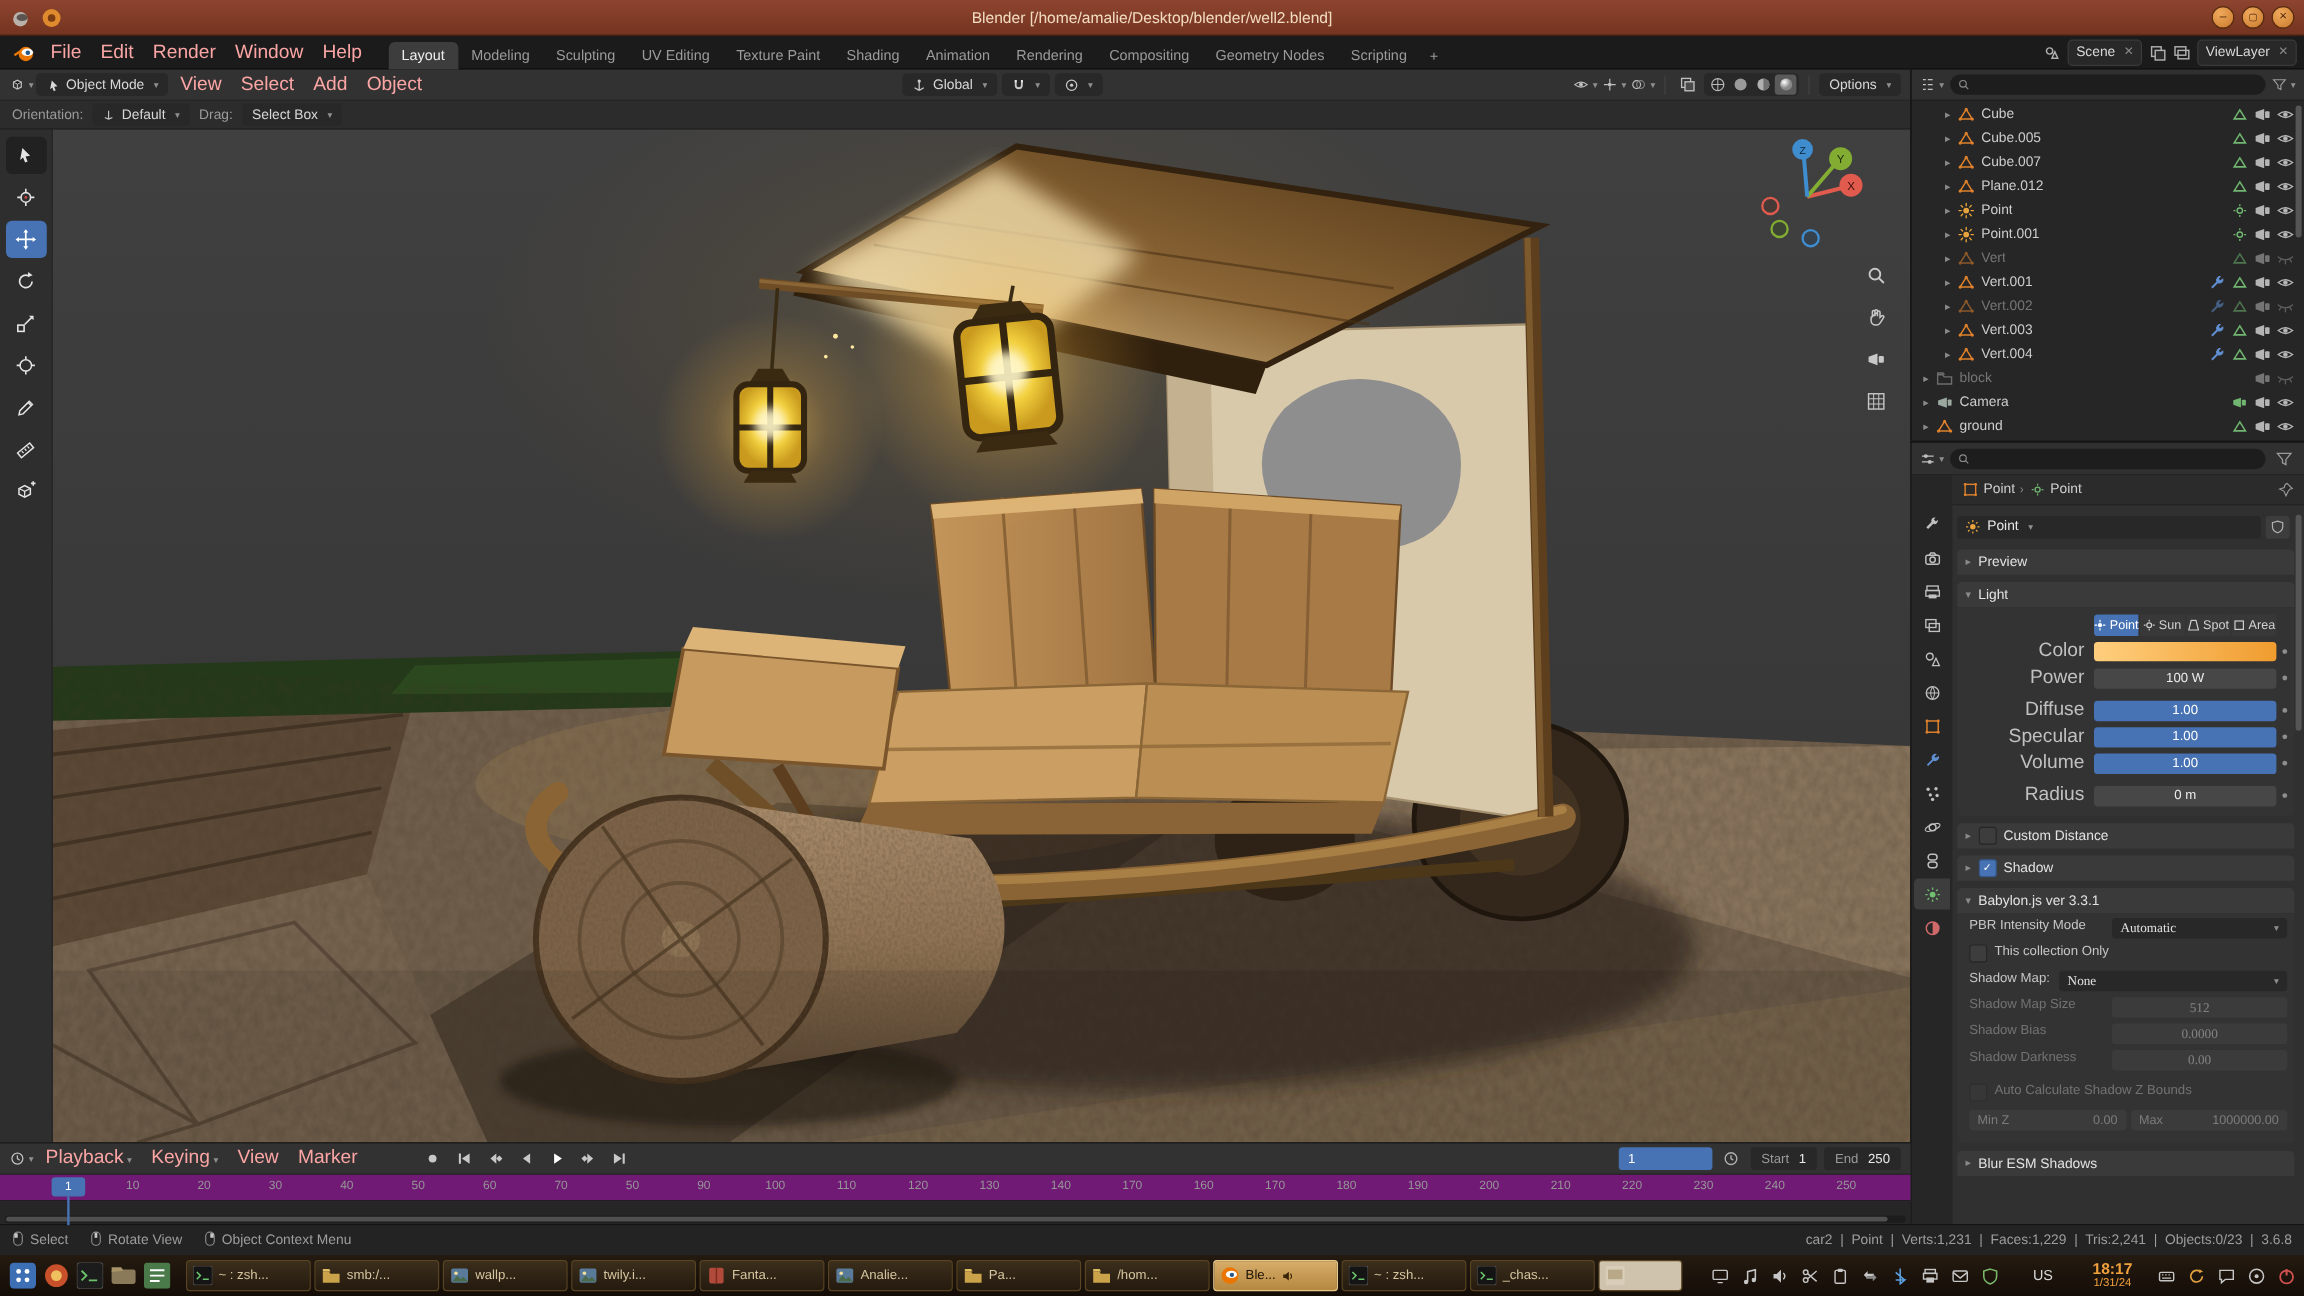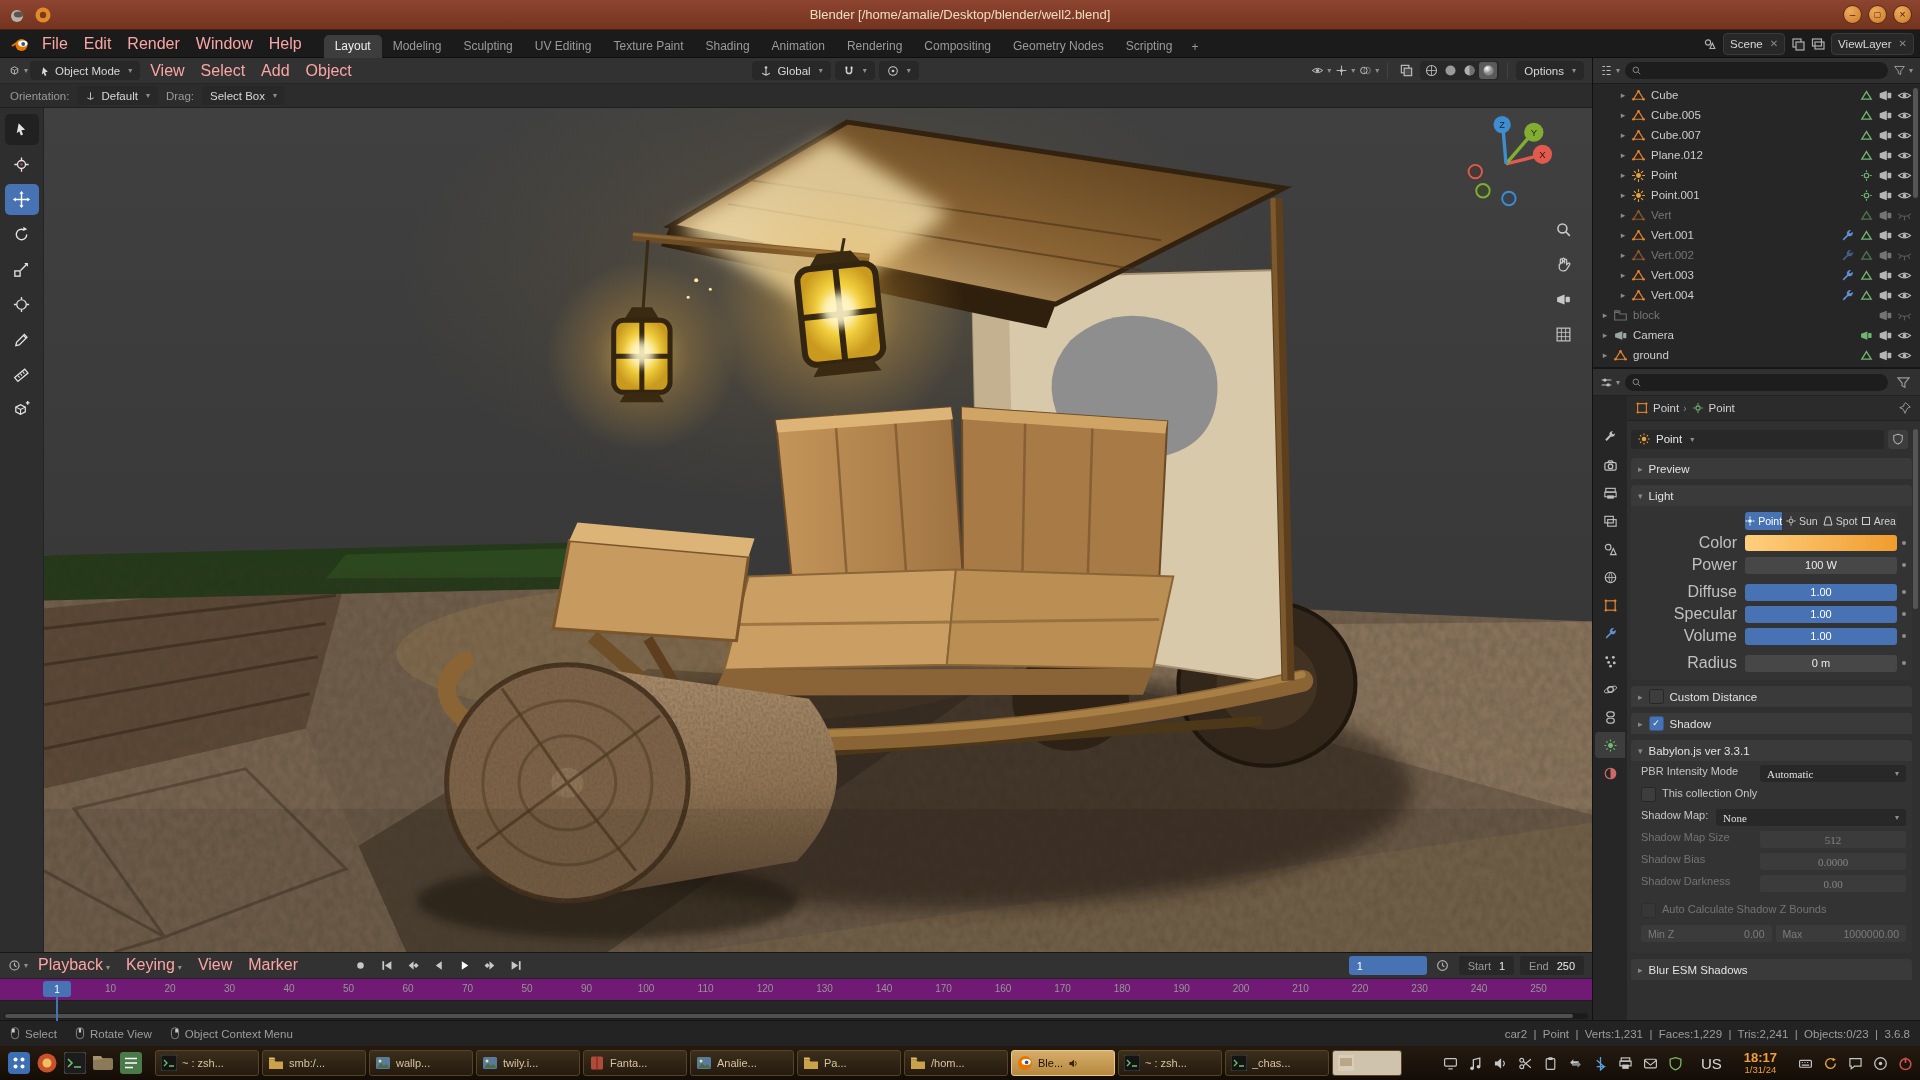--- a/index.html
+++ b/index.html
@@ -161,21 +161,21 @@
   .twin{width:104px;height:26px;border-radius:3px;border:1px solid #584422;
     background:linear-gradient(#3b2e1c,#241a0e);display:flex;align-items:center;gap:5px;padding:0 5px;
     box-sizing:border-box;color:#d6c5a0;font-size:11px;overflow:hidden;flex:none;}
   .twin svg{width:16px;height:16px;flex:none;}
   .twin .wl{white-space:nowrap;overflow:hidden;text-overflow:ellipsis;}
   .twin.active{background:linear-gradient(#d7ad6a,#b5883f);color:#1d1206;border-color:#e8c88a;}
   .twin.thumb{width:70px;background:#cfc3ae;}
   #tray-left,#tray-right{display:flex;align-items:center;gap:7px;margin-left:10px;}
   .tray-ico{width:18px;height:18px;display:flex;align-items:center;justify-content:center;}
   .tray-ico svg{width:15px;height:15px;}
-  #kb-layout{color:#d8d8d8;font-size:15px;margin:0 13px;}
+  #kb-layout{color:#d8d8d8;font-size:12px;margin:0 24px;}
   #clock{display:flex;flex-direction:column;align-items:center;justify-content:center;line-height:1.1;margin:0 6px;}
   #clock .t{color:#f0a13c;font-size:13px;font-weight:bold;}
   #clock .d{color:#f0a13c;font-size:9.5px;}
 </style>
 </head>
 <body>
 
 <div id="app">
 
   <div id="titlebar" class="abs">

